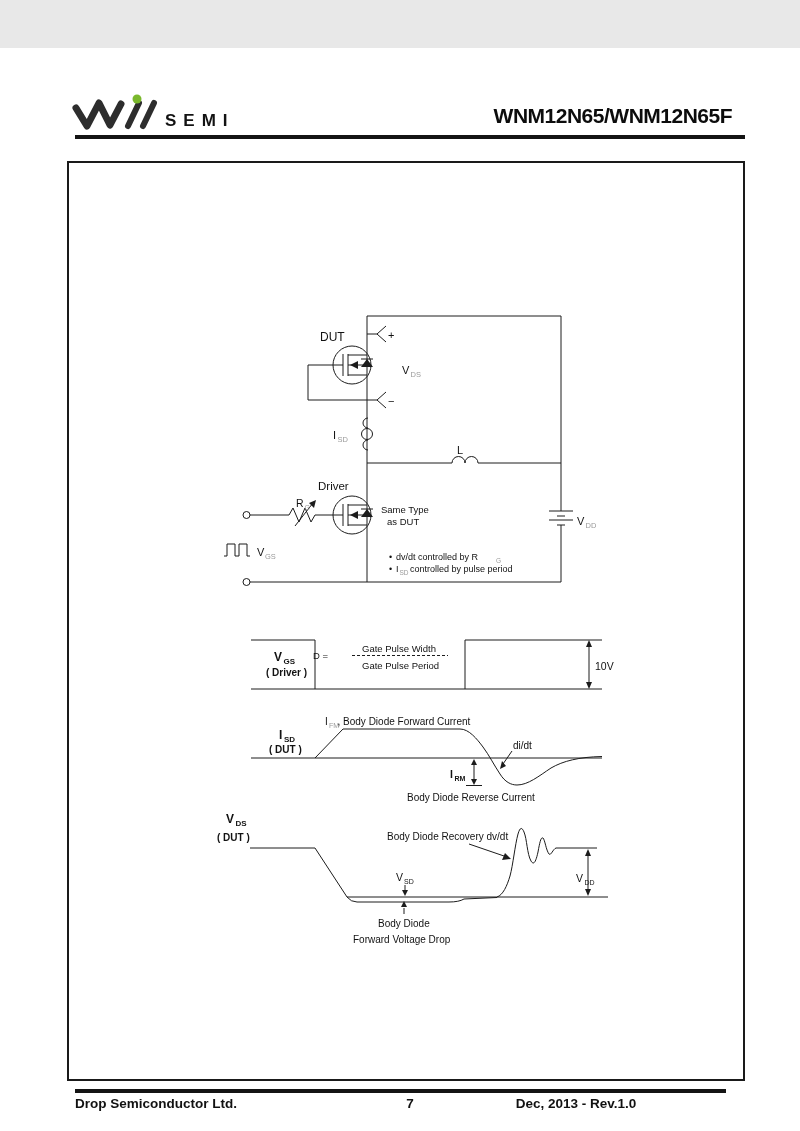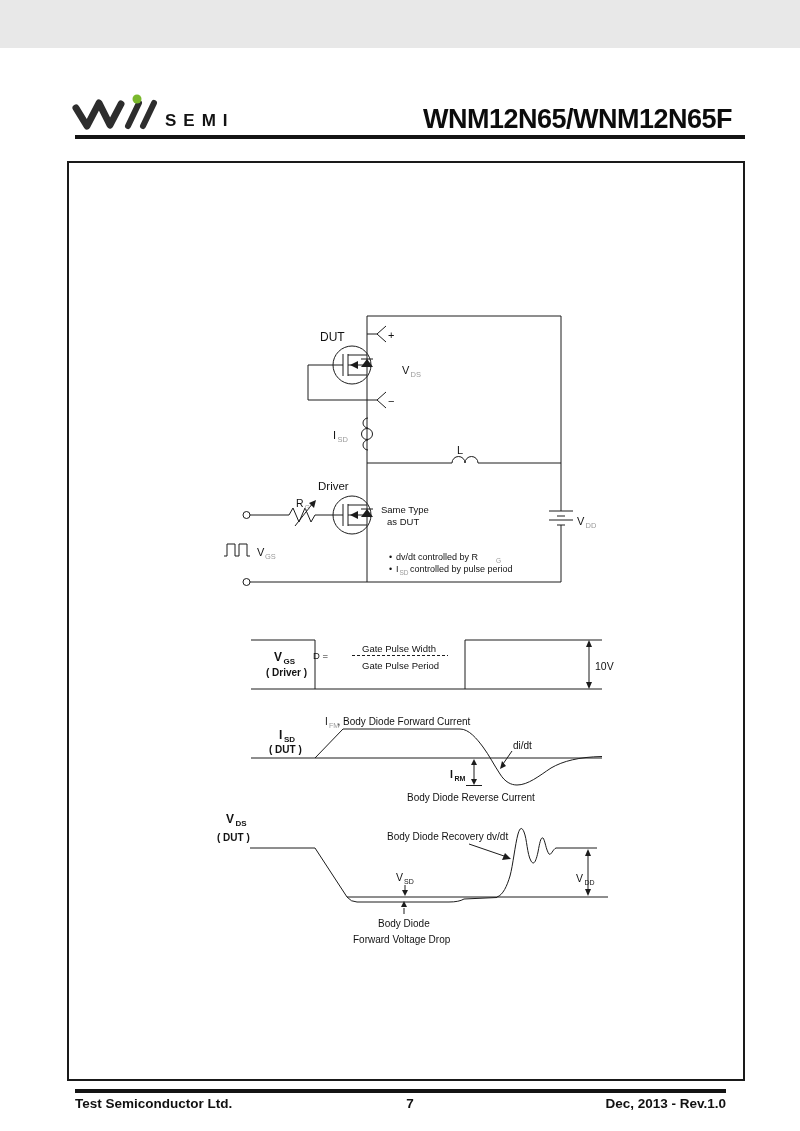--- a/index.html
+++ b/index.html
@@ -1,30 +1,30 @@
 <!DOCTYPE html>
 <html><head>
 <meta charset="utf-8">
 <style>
   html,body{margin:0;padding:0;background:#e8e8e8;}
   .page{position:relative;width:800px;height:1115px;background:#ffffff;overflow:hidden;
         font-family:"Liberation Sans",sans-serif;color:#111;margin-top:48px;}
   .abs{position:absolute;}
   
-  .part-number{left:420px;top:56px;width:312px;text-align:right;font-size:27px;font-weight:bold;
+  .part-number{left:420px;top:56px;width:312px;text-align:right;font-size:21px;font-weight:bold;
                letter-spacing:-0.5px;color:#0c0c0c;}
   .header-rule{left:75px;top:87px;width:670px;height:4px;background:#141414;}
   
   .content-box{left:67px;top:113px;width:678px;height:920px;border:2px solid #1a1a1a;box-sizing:border-box;}
   .figure-title{left:67px;top:212px;width:678px;text-align:center;font-weight:bold;font-size:10.8px;color:#0e0e0e;}
   
   .footer-rule{left:75px;top:1041px;width:651px;height:3.5px;background:#141414;}
   .footer-company{left:75px;top:1048px;font-size:13.5px;font-weight:bold;}
   .footer-page{left:60px;top:1048px;width:700px;text-align:center;font-size:13.5px;font-weight:bold;}
-  .footer-daterev{left:426px;top:1048px;width:300px;text-align:right;font-size:13.5px;font-weight:bold;}
+  .footer-daterev{left:426px;top:1048px;width:300px;text-align:center;font-size:13.5px;font-weight:bold;}
   
   svg .s{stroke:#1c1c1c;fill:none;stroke-width:1;}
   svg .dash{stroke:#1c1c1c;fill:none;stroke-width:1;stroke-dasharray:3,2;}
   svg .f{fill:#1c1c1c;stroke:none;}
   svg text{fill:#121212;stroke:none;font-family:"Liberation Sans",sans-serif;}
   svg text.b{font-weight:bold;}
   svg text.sub{fill:#9a9a9a;}
   svg .logo-stroke{stroke:#2d2d2d;fill:none;stroke-linecap:round;stroke-linejoin:round;}
 </style>
 </head>
@@ -161,17 +161,17 @@
       <text x="353" y="895" font-size="10">Forward Voltage Drop</text>
       <path class="s" d="M588,805 V845"></path>
       <polygon class="f" points="588,801 585,808 591,808"></polygon>
       <polygon class="f" points="588,848 585,841 591,841"></polygon>
       <text x="576" y="834" font-size="10.5">V</text>
       <text x="584.5" y="837" font-size="7">DD</text>
     </g>
   </svg>
 
   <div class="abs footer-rule"></div>
-  <div class="abs footer-company">Test Semiconductor Ltd.</div>
+  <div class="abs footer-company">Drop Semiconductor Ltd.</div>
   <div class="abs footer-page">7</div>
   <div class="abs footer-daterev">Dec, 2013 - Rev.1.0</div>
 
 </div>
 
 </body></html>

